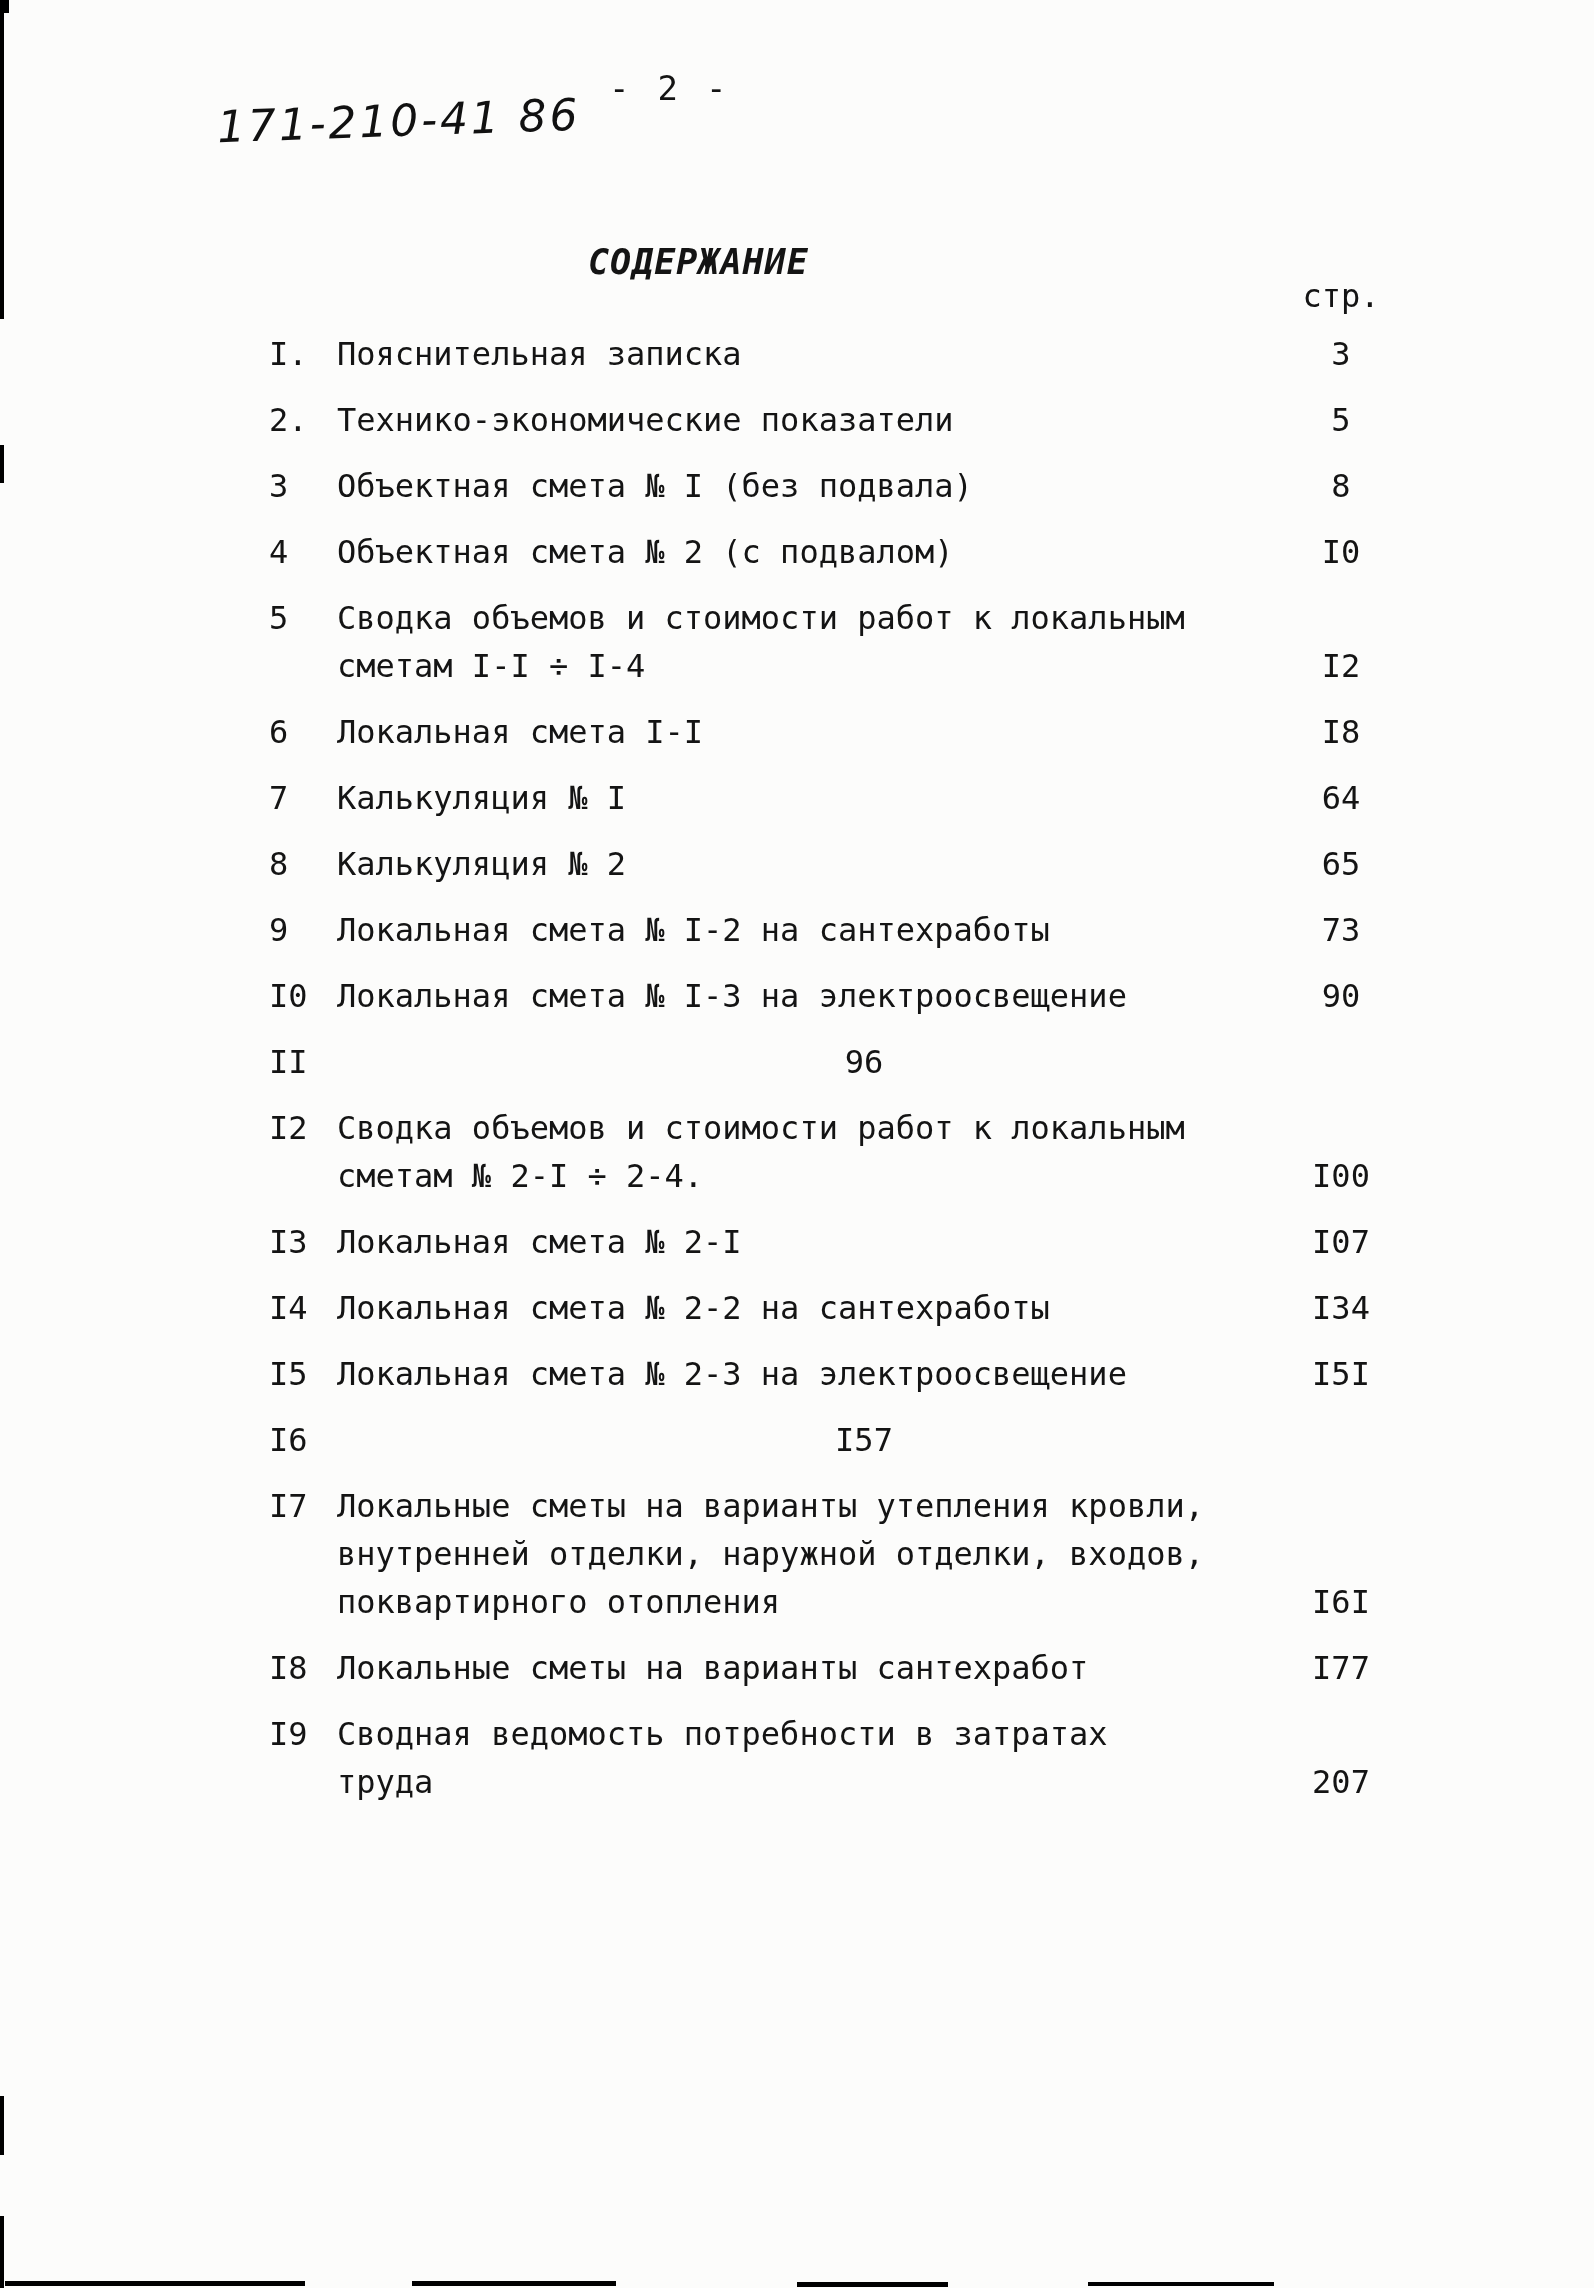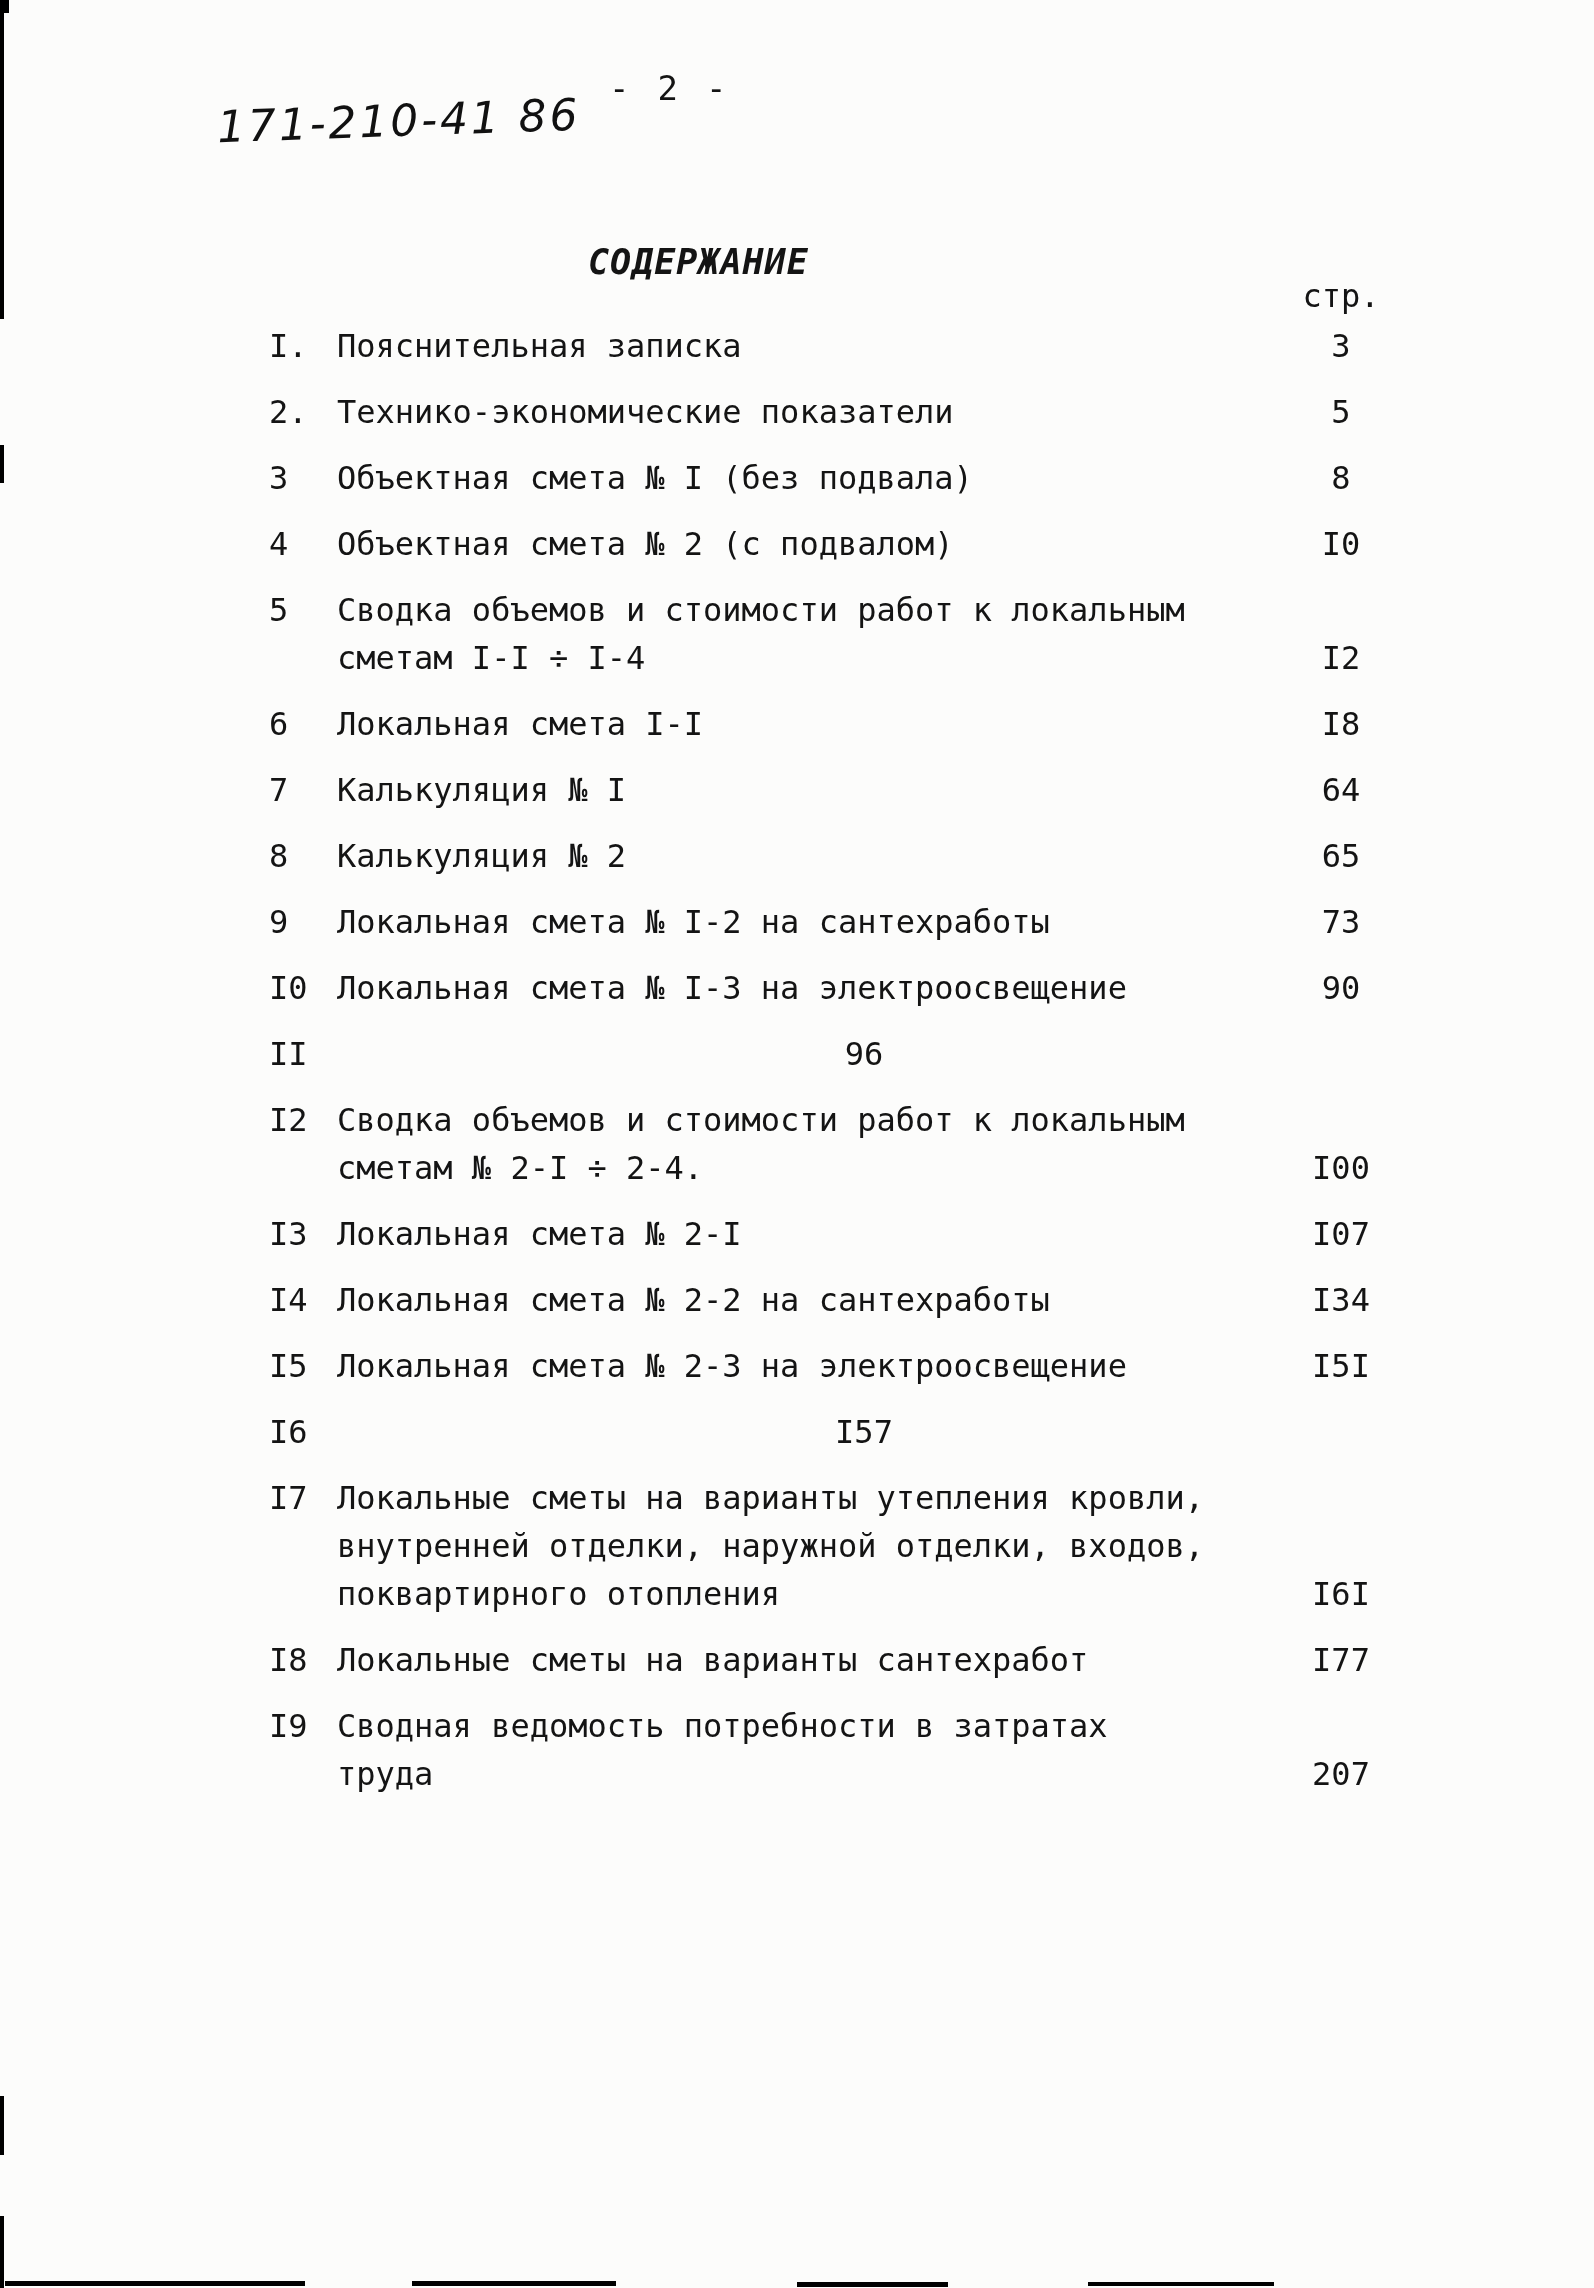--- a/index.html
+++ b/index.html
@@ -47,21 +47,21 @@
     font-weight:bold;
     letter-spacing:1px;
     font-style:italic;
   }
   .toc {
     position:absolute; left:269px; top:272px;
     width:1122px;
     font-size:32px;
     line-height:48px;
   }
-  .toc-head { display:flex; margin-bottom:2px; }
+  .toc-head { display:flex; margin-bottom:10px; }
   .toc-head .spacer { width:1022px; flex:none; }
   .toc-head .pg-head { flex:1; text-align:center; }
   .row { display:flex; margin-bottom:18px; }
   .row .num   { width:68px;   flex:none; }
   .row .title { width:954px; flex:none; white-space:pre-line; }
   .row .pg    { flex:1; text-align:center; align-self:flex-end; }
 </style>
 </head>
 <body>
 

